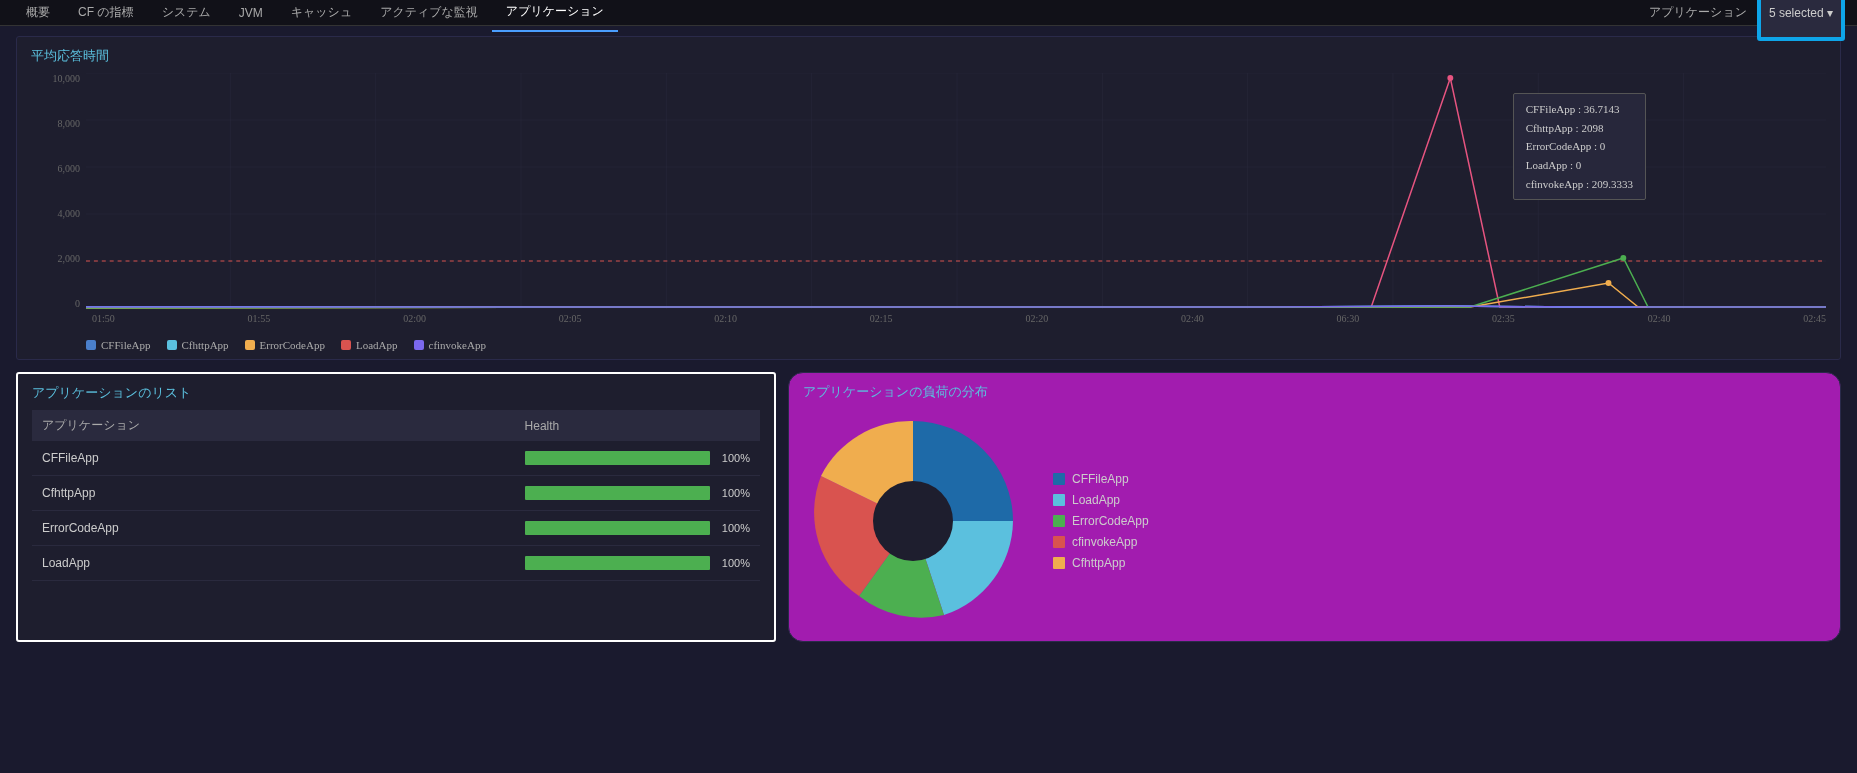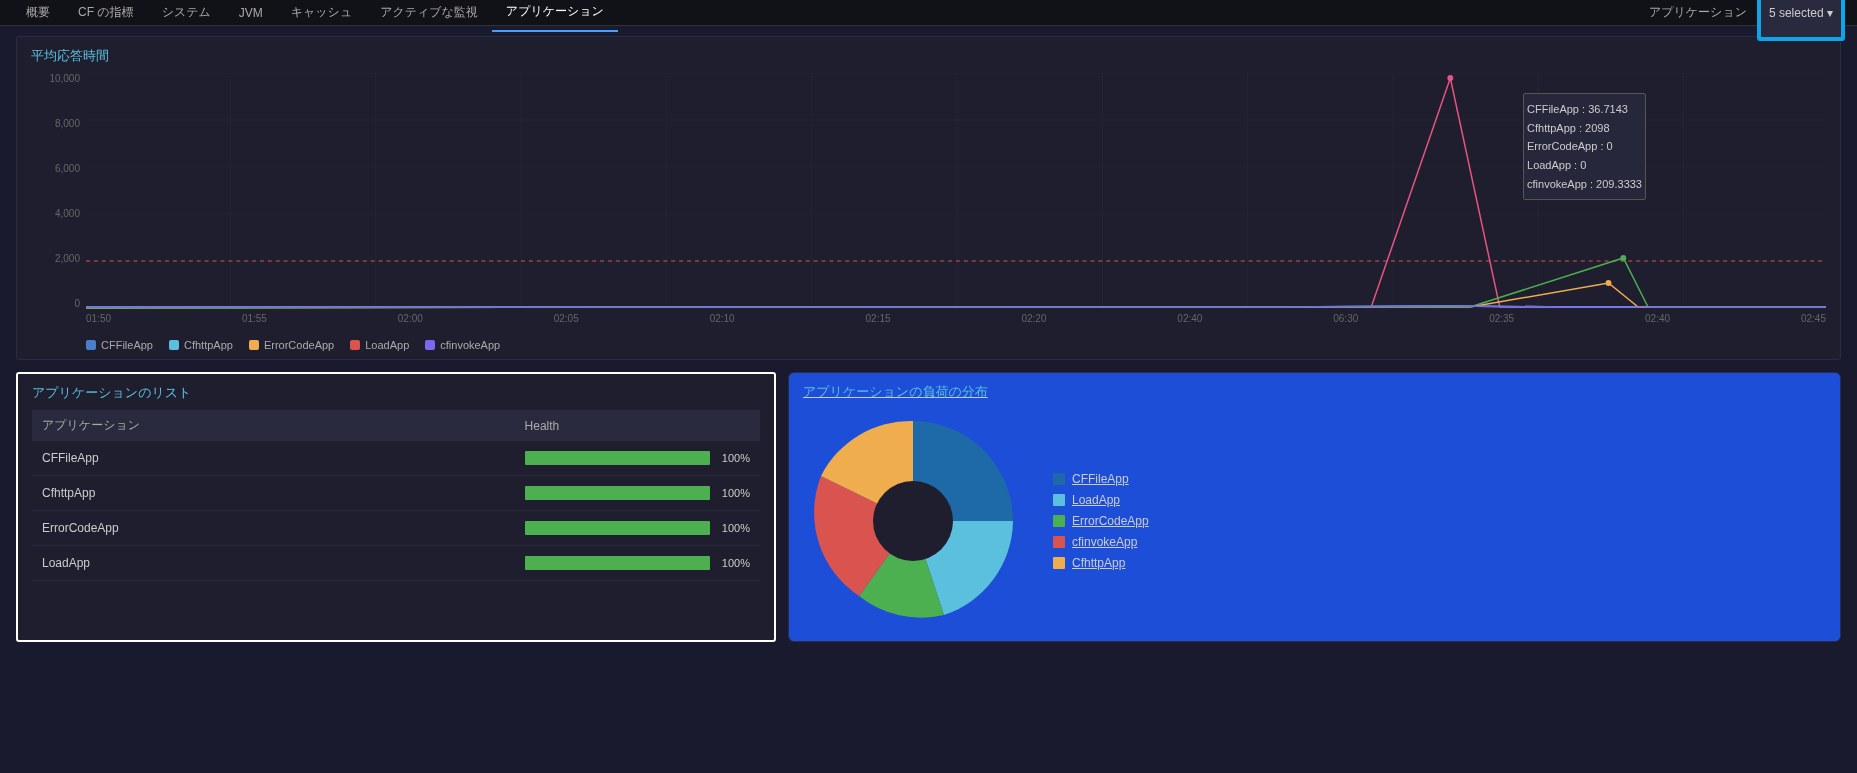--- a/index.html
+++ b/index.html
@@ -64,20 +64,21 @@
       background: #1a1a2e;
     }
 
     
     .chart-section {
       background: #1e1e2e;
       border: 1px solid #2a2a4a;
       border-radius: 3px;
       padding: 10px 14px 8px;
       margin-bottom: 12px;
+      font-family: Liberation Serif, serif;
     }
     .section-title {
       color: #5bc0de;
       font-size: 13px;
       margin-bottom: 8px;
     }
     .chart-container {
       position: relative;
       width: 100%;
       height: 260px;
@@ -102,21 +103,21 @@
     .chart-area {
       position: absolute;
       left: 55px;
       right: 0;
       top: 0;
       bottom: 24px;
       overflow: hidden;
     }
     .chart-x-axis {
       position: absolute;
-      left: 55px;
+      left: 61px;
       right: 0;
       bottom: 0;
       height: 24px;
       display: flex;
       justify-content: space-between;
       align-items: flex-start;
       padding-top: 4px;
     }
     .x-label {
       color: #666;
@@ -140,21 +141,21 @@
       width: 10px;
       height: 10px;
       border-radius: 2px;
     }
 
     
     .chart-tooltip {
       position: absolute;
       background: rgba(40,40,60,0.95);
       border: 1px solid #555;
-      padding: 6px 3px;
+      padding: 6px 12px;
       font-size: 11px;
       color: #ccc;
       border-radius: 2px;
       pointer-events: none;
       line-height: 1.7;
       right: 180px;
       top: 20px;
       white-space: nowrap;
     }
 
@@ -165,25 +166,24 @@
     }
     .panel-left {
       flex: 0 0 760px;
       background: #1e1e2e;
       border: 2px solid #ffffff;
       border-radius: 3px;
       padding: 10px 14px;
     }
     .panel-right {
       flex: 1;
-      background: #1d4ed8;
+      background: #a21caf;
       border: 1px solid #2a2a4a;
-      border-radius: 6px;
+      border-radius: 15px;
       padding: 10px 14px;
-      text-decoration: underline;
     }
 
     
     .app-table {
       width: 100%;
       border-collapse: collapse;
       margin-top: 8px;
     }
     .app-table th {
       background: #2a2a3e;

